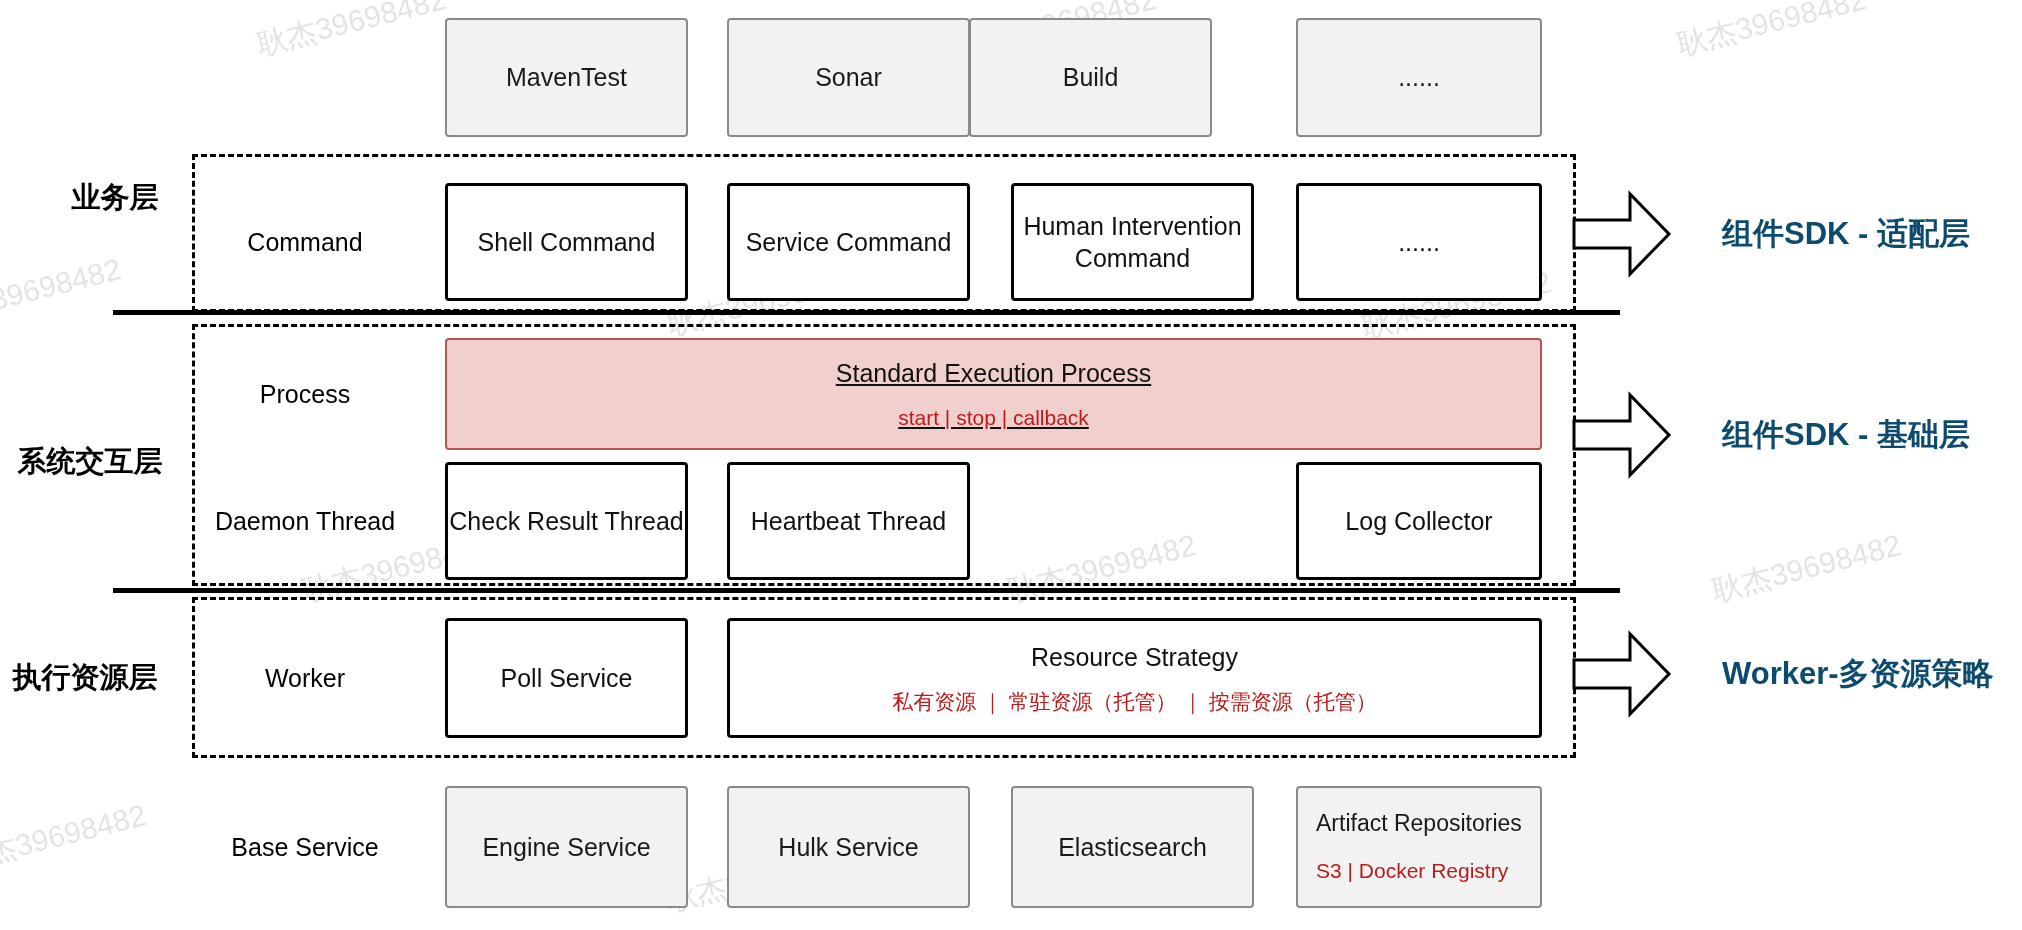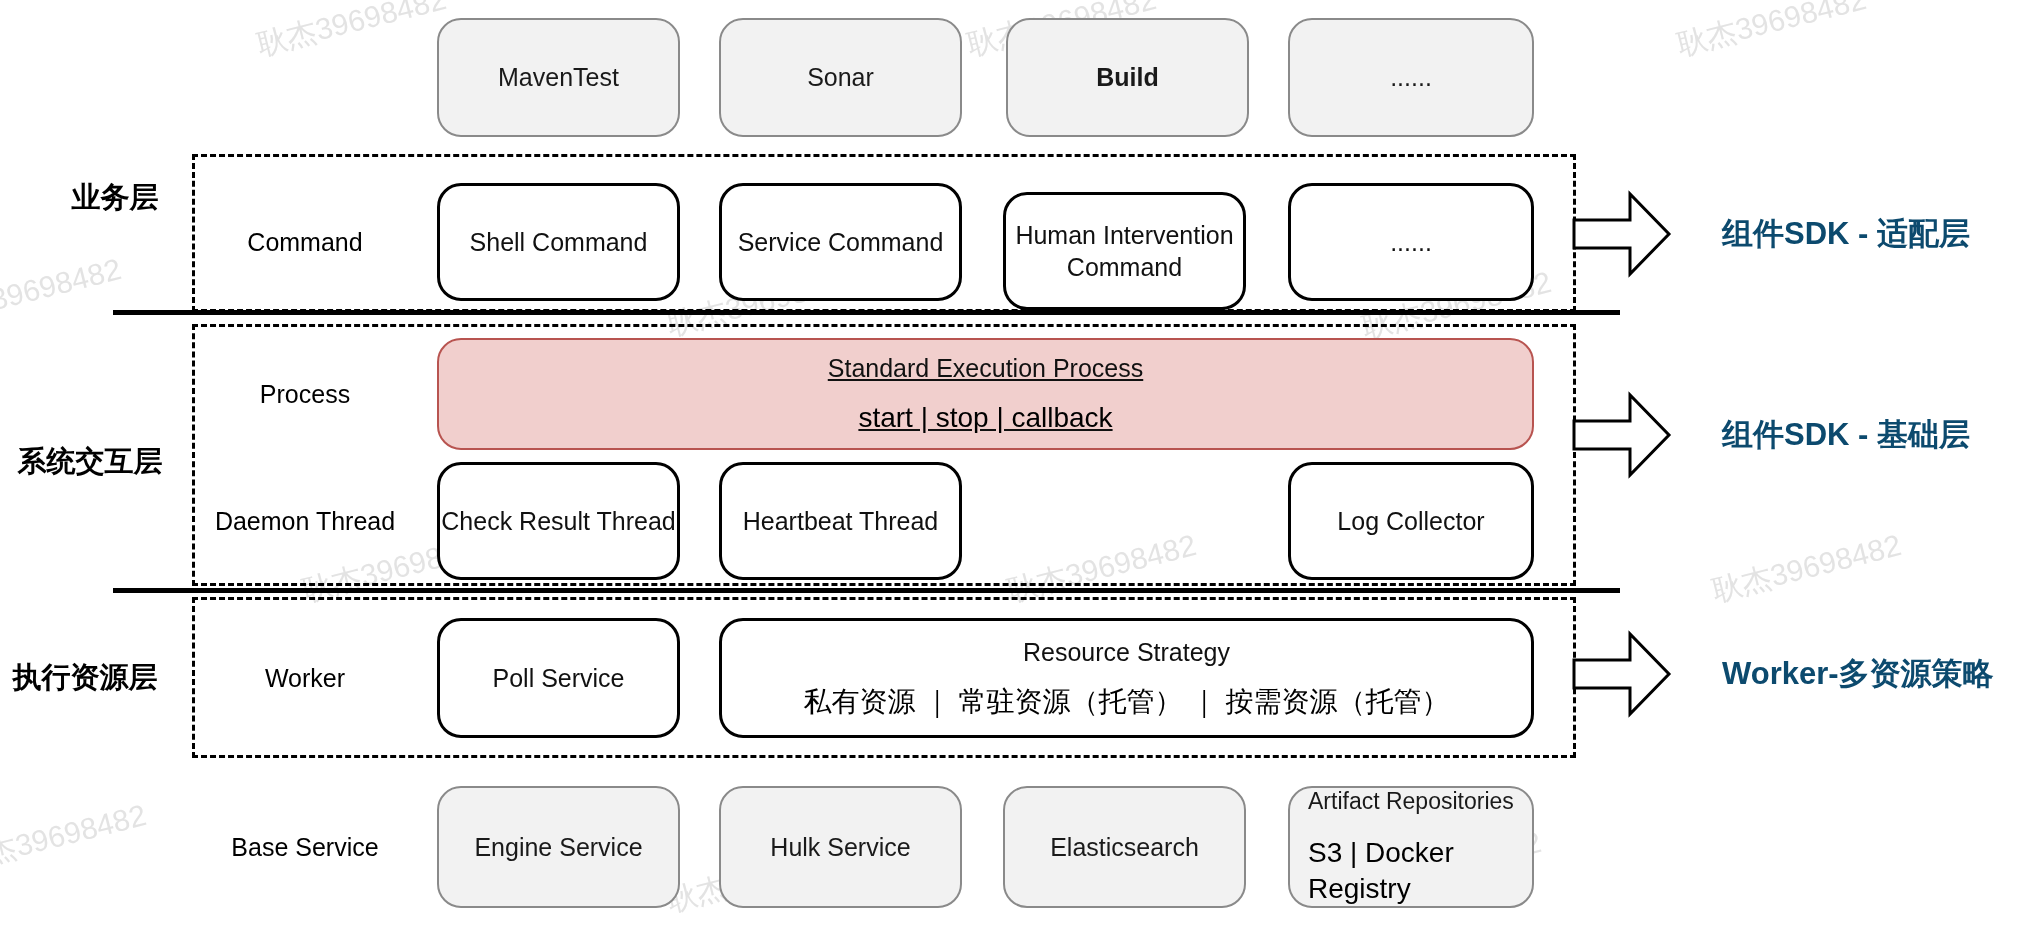--- a/index.html
+++ b/index.html
@@ -2,28 +2,28 @@
 <html><head>
 <meta charset="utf-8">
 <style>
   html,body{margin:0;padding:0;background:#fff;}
   .canvas{
     position:relative;width:2022px;height:930px;background:#ffffff;overflow:hidden;
     font-family:"Liberation Sans","DejaVu Sans",sans-serif;color:#111;
   }
   .box{
     position:absolute;display:flex;align-items:center;justify-content:center;
-    text-align:center;border-radius:24px;font-size:25px;line-height:1.3;box-sizing:border-box;
+    text-align:center;border-radius:4px;font-size:25px;line-height:1.3;box-sizing:border-box;margin-left:8px;
   }
   .box.gray{background:#f2f2f2;border:2px solid #8a8a8a;color:#1a1a1a;}
   .box.white{background:#ffffff;border:3px solid #000;}
   .box.pink{background:#f1cfcd;border:2px solid #b85450;text-decoration:underline;}
   .box.col{flex-direction:column;gap:15px;}
   .box.leftal{align-items:flex-start;text-align:left;padding:0 18px;gap:18px;}
-  .sub{color:#000000;font-size:28px;}
+  .sub{color:#b91c1c;font-size:21px;}
   .row-label{
     position:absolute;font-size:25px;display:flex;align-items:center;justify-content:center;
     color:#000;text-align:center;
   }
   .layer-label{
     position:absolute;font-size:29px;font-weight:bold;display:flex;align-items:center;
     justify-content:center;color:#000;white-space:nowrap;
   }
   .dashed{position:absolute;border:3px dashed #000;box-sizing:border-box;}
   .hline{position:absolute;height:5px;background:#000;}
@@ -73,26 +73,26 @@
   </div>
 
   <div class="row-label" style="left:200px;top:183px;width:210px;height:118px;">Command</div>
   <div class="row-label" style="left:200px;top:338px;width:210px;height:112px;">Process</div>
   <div class="row-label" style="left:200px;top:462px;width:210px;height:118px;">Daemon Thread</div>
   <div class="row-label" style="left:200px;top:618px;width:210px;height:120px;">Worker</div>
   <div class="row-label" style="left:200px;top:786px;width:210px;height:122px;">Base Service</div>
 
   <div class="box gray" style="left:437px;top:18px;width:243px;height:119px;">MavenTest</div>
   <div class="box gray" style="left:719px;top:18px;width:243px;height:119px;">Sonar</div>
-  <div class="box gray" style="left:1006px;top:18px;width:243px;height:119px;font-weight:bold;">Build</div>
+  <div class="box gray" style="left:961px;top:18px;width:243px;height:119px;">Build</div>
   <div class="box gray" style="left:1288px;top:18px;width:246px;height:119px;">......</div>
 
   <div class="box white" style="left:437px;top:183px;width:243px;height:118px;">Shell Command</div>
   <div class="box white" style="left:719px;top:183px;width:243px;height:118px;">Service Command</div>
-  <div class="box white" style="left:1003px;top:192px;width:243px;height:118px;padding:0 8px;">Human Intervention Command</div>
+  <div class="box white" style="left:1003px;top:183px;width:243px;height:118px;padding:0 8px;">Human Intervention Command</div>
   <div class="box white" style="left:1288px;top:183px;width:246px;height:118px;">......</div>
 
   <div class="box pink col" style="left:437px;top:338px;width:1097px;height:112px;">
     <span>Standard Execution Process</span>
     <span class="sub">start | stop | callback</span>
   </div>
 
   <div class="box white" style="left:437px;top:462px;width:243px;height:118px;">Check Result Thread</div>
   <div class="box white" style="left:719px;top:462px;width:243px;height:118px;">Heartbeat Thread</div>
   <div class="box white" style="left:1288px;top:462px;width:246px;height:118px;">Log Collector</div>

